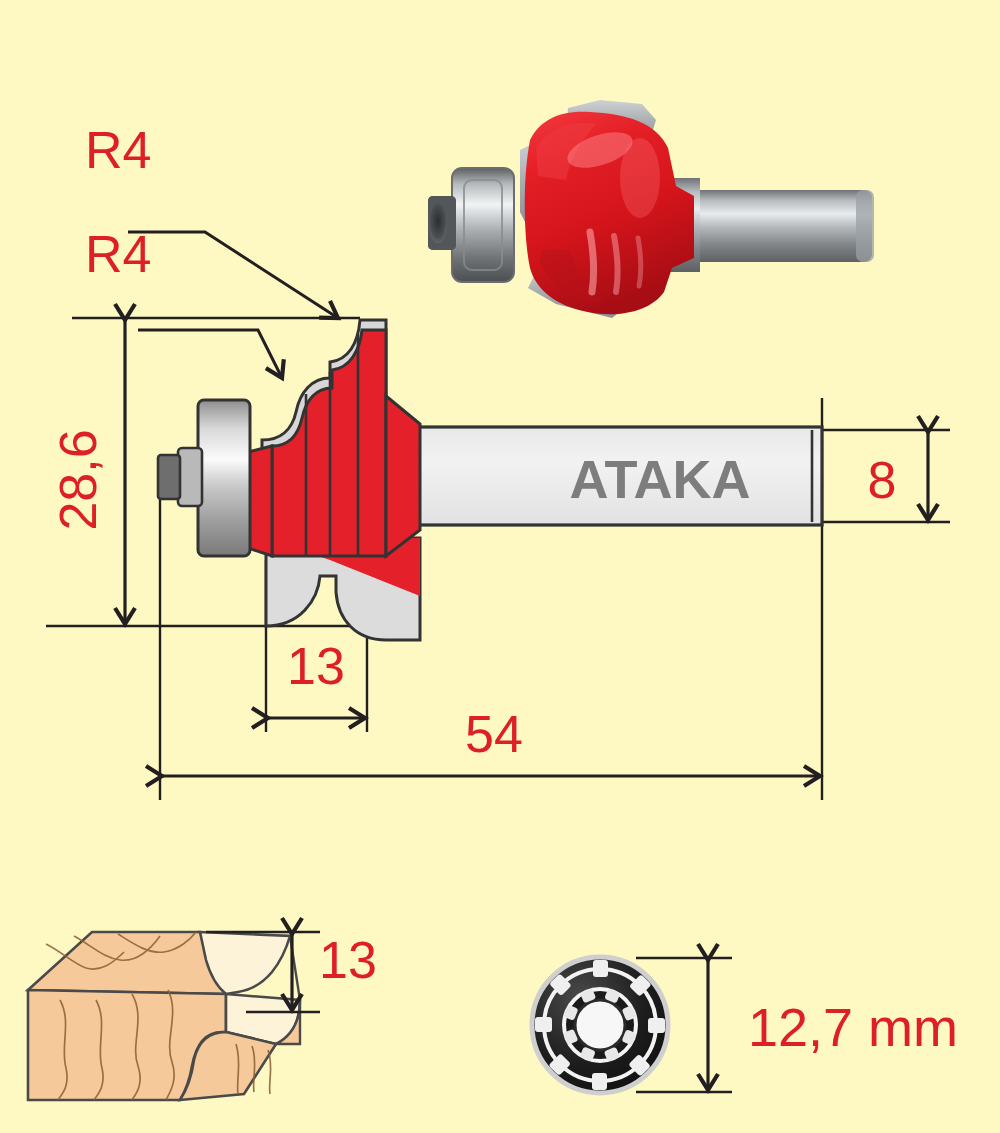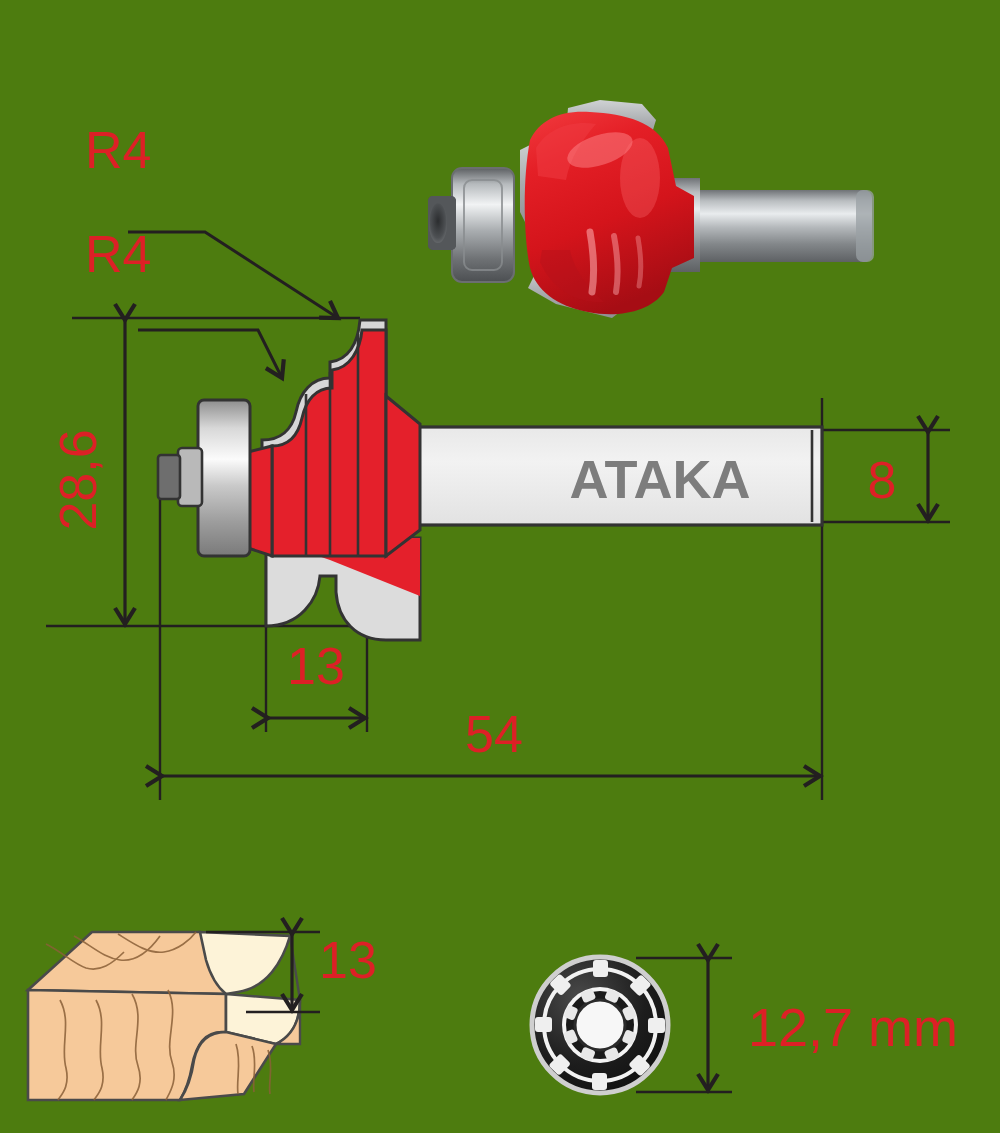--- a/index.html
+++ b/index.html
@@ -1,21 +1,21 @@
 <!DOCTYPE html>
 <html><head>
 <meta charset="utf-8">
 <style>
   html,body{margin:0;padding:0;background:#fff;}
   body{
     width:1000px;height:1133px;
     font-family:"Liberation Sans", sans-serif;
     overflow:hidden;position:relative;
   }
-  #stage{position:relative;width:1000px;height:1133px;background:#4d7c0f;}
+  #stage{position:relative;width:1000px;height:1133px;background:#fef9c3;}
   #stage svg{position:absolute;left:0;top:0;}
   .dimtext{
     font-family:"Liberation Sans", sans-serif;
     fill:#dd2026;
     font-weight:400;
   }
   .brandtext{
     font-family:"Liberation Sans", sans-serif;
     fill:#7d7d7d;
     font-weight:700;

